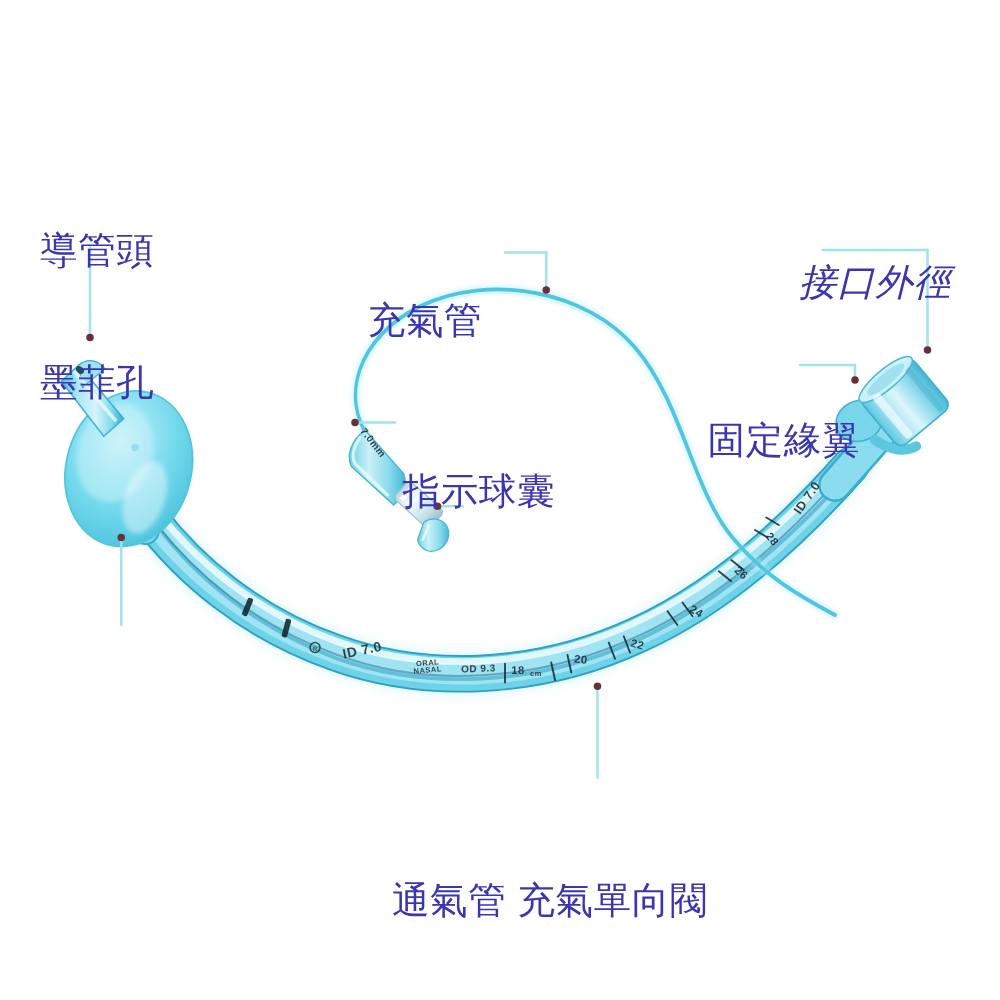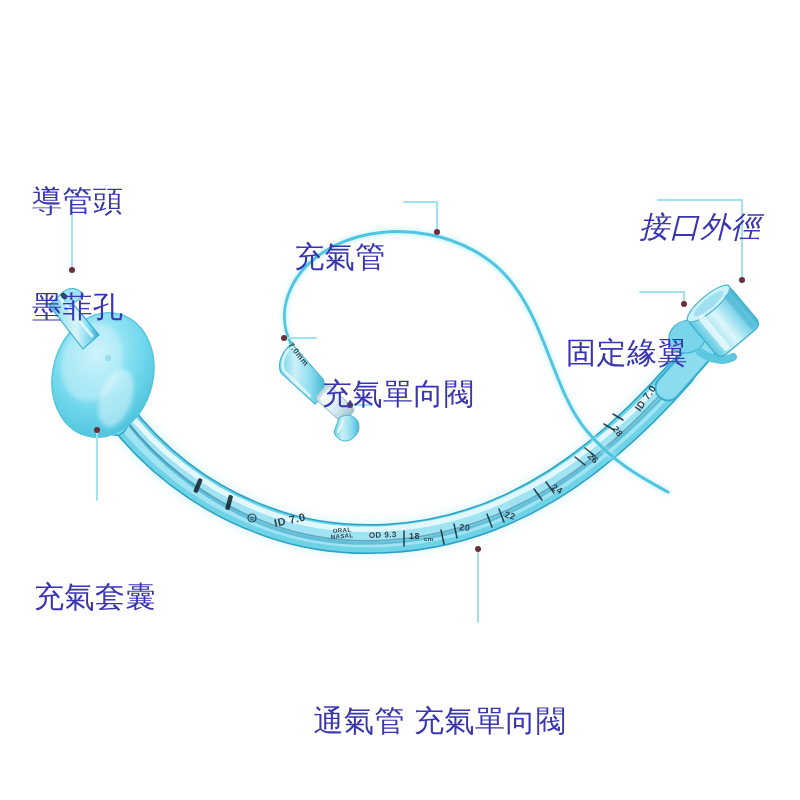--- a/index.html
+++ b/index.html
@@ -298,25 +298,22 @@
 
   <div class="lbl big center" style="left:700px; top:138px; transform:translateX(-50%);font-style:italic;">
     <div>接口外徑</div>
   </div>
 
   <div class="lbl big" style="left:566px; top:264px;text-align:right;">
     <div>固定緣翼</div>
   </div>
 
   <div class="lbl big" style="left:322px; top:305px;">
-    <div>充氣單向閥</div>
-  </div>
-
-
-  <div class="lbl big" style="left:34px; top:508px;">
-    <div>充氣套囊</div>
-  </div>
+    <div>指示球囊</div>
+  </div>
+
+
 
   <div class="lbl big center" style="left:440px; top:632px; transform:translateX(-50%);">
     <div>通氣管 充氣單向閥</div>
   </div>
 
 </div>
 
 </body></html>

